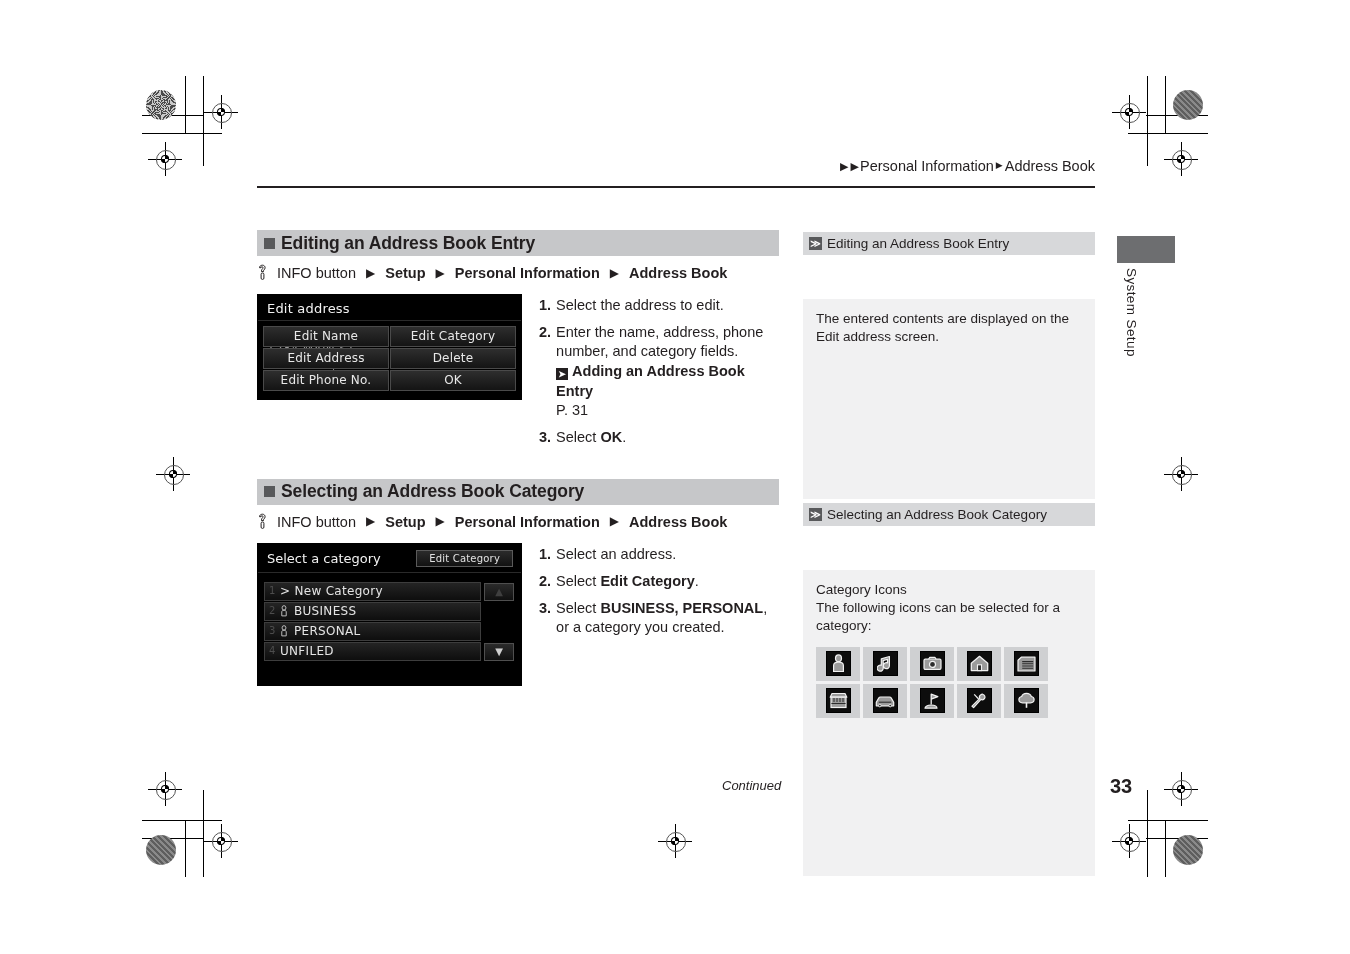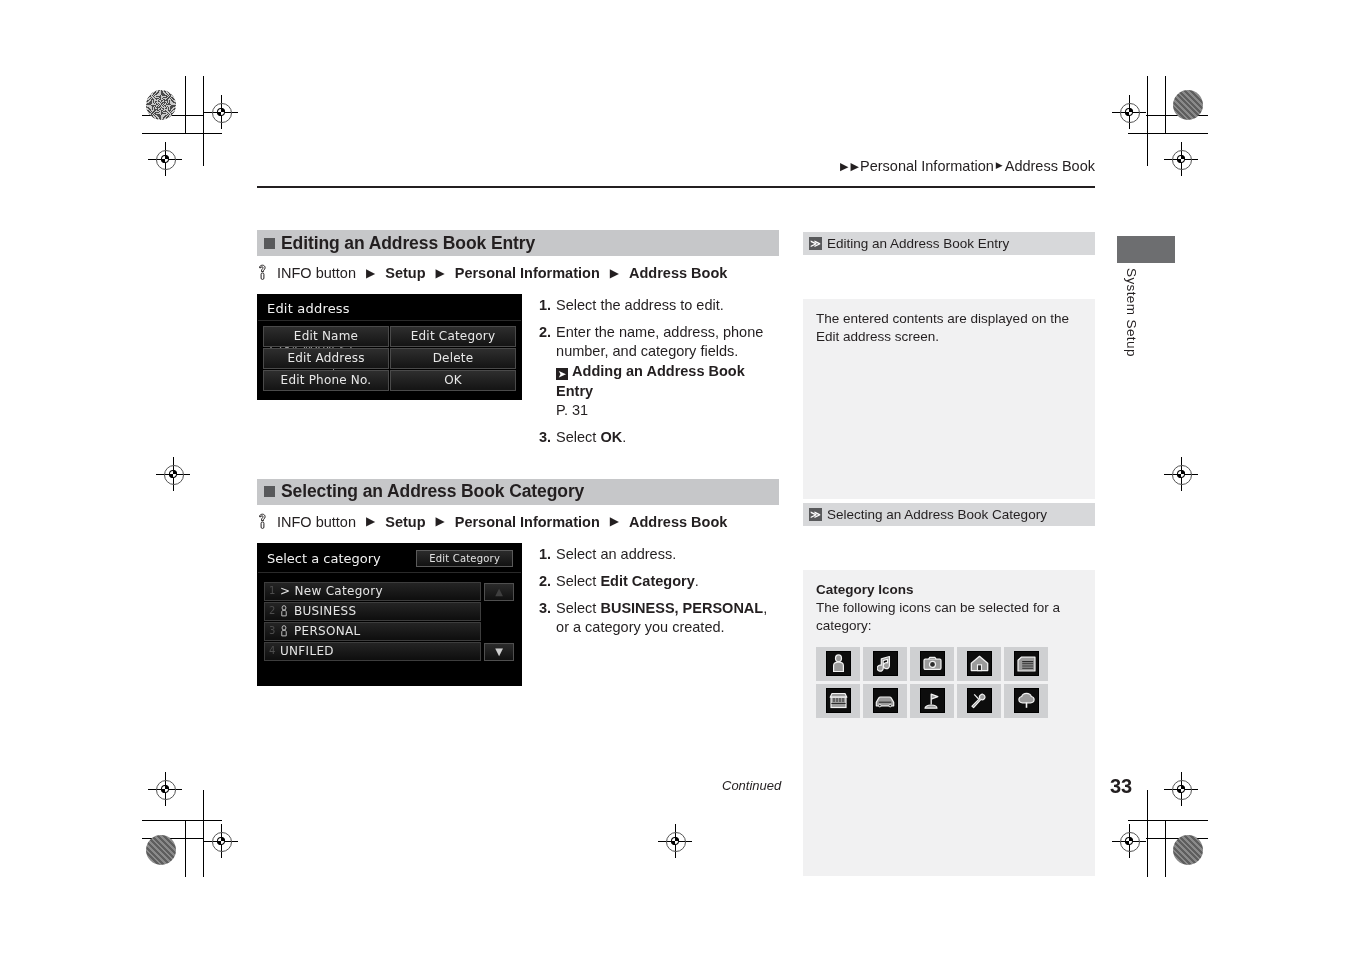--- a/index.html
+++ b/index.html
@@ -194,21 +194,21 @@
   .side-title .g {
     display:inline-block; width:13px; height:13px; background:#58595b; color:#fff;
     font-size:10px; line-height:13px; text-align:center; margin-right:5px; font-weight:bold;
   }
   .side-body {
     background:#f1f1f2; padding:11px 13px 12px 13px;
     font-size:13.5px; line-height:1.33; color:#231f20;margin-top:44px;
   }
   .side-body p { margin:0 0 11px 0; }
   .side-body p:last-child { margin-bottom:0; }
-  .side-body .hd { font-weight:bold; margin-bottom:0; }
+  .side-body .hd { font-weight:normal; margin-bottom:0; }
 
   .icon-grid {
     display:grid; grid-template-columns:repeat(5, 44px);
     gap:3px; margin-top:12px;
   }
   .icon-cell {
     width:44px; height:34px; background:#cfd0d2;
     display:flex; align-items:center; justify-content:center;
   }
   .icon-chip {

